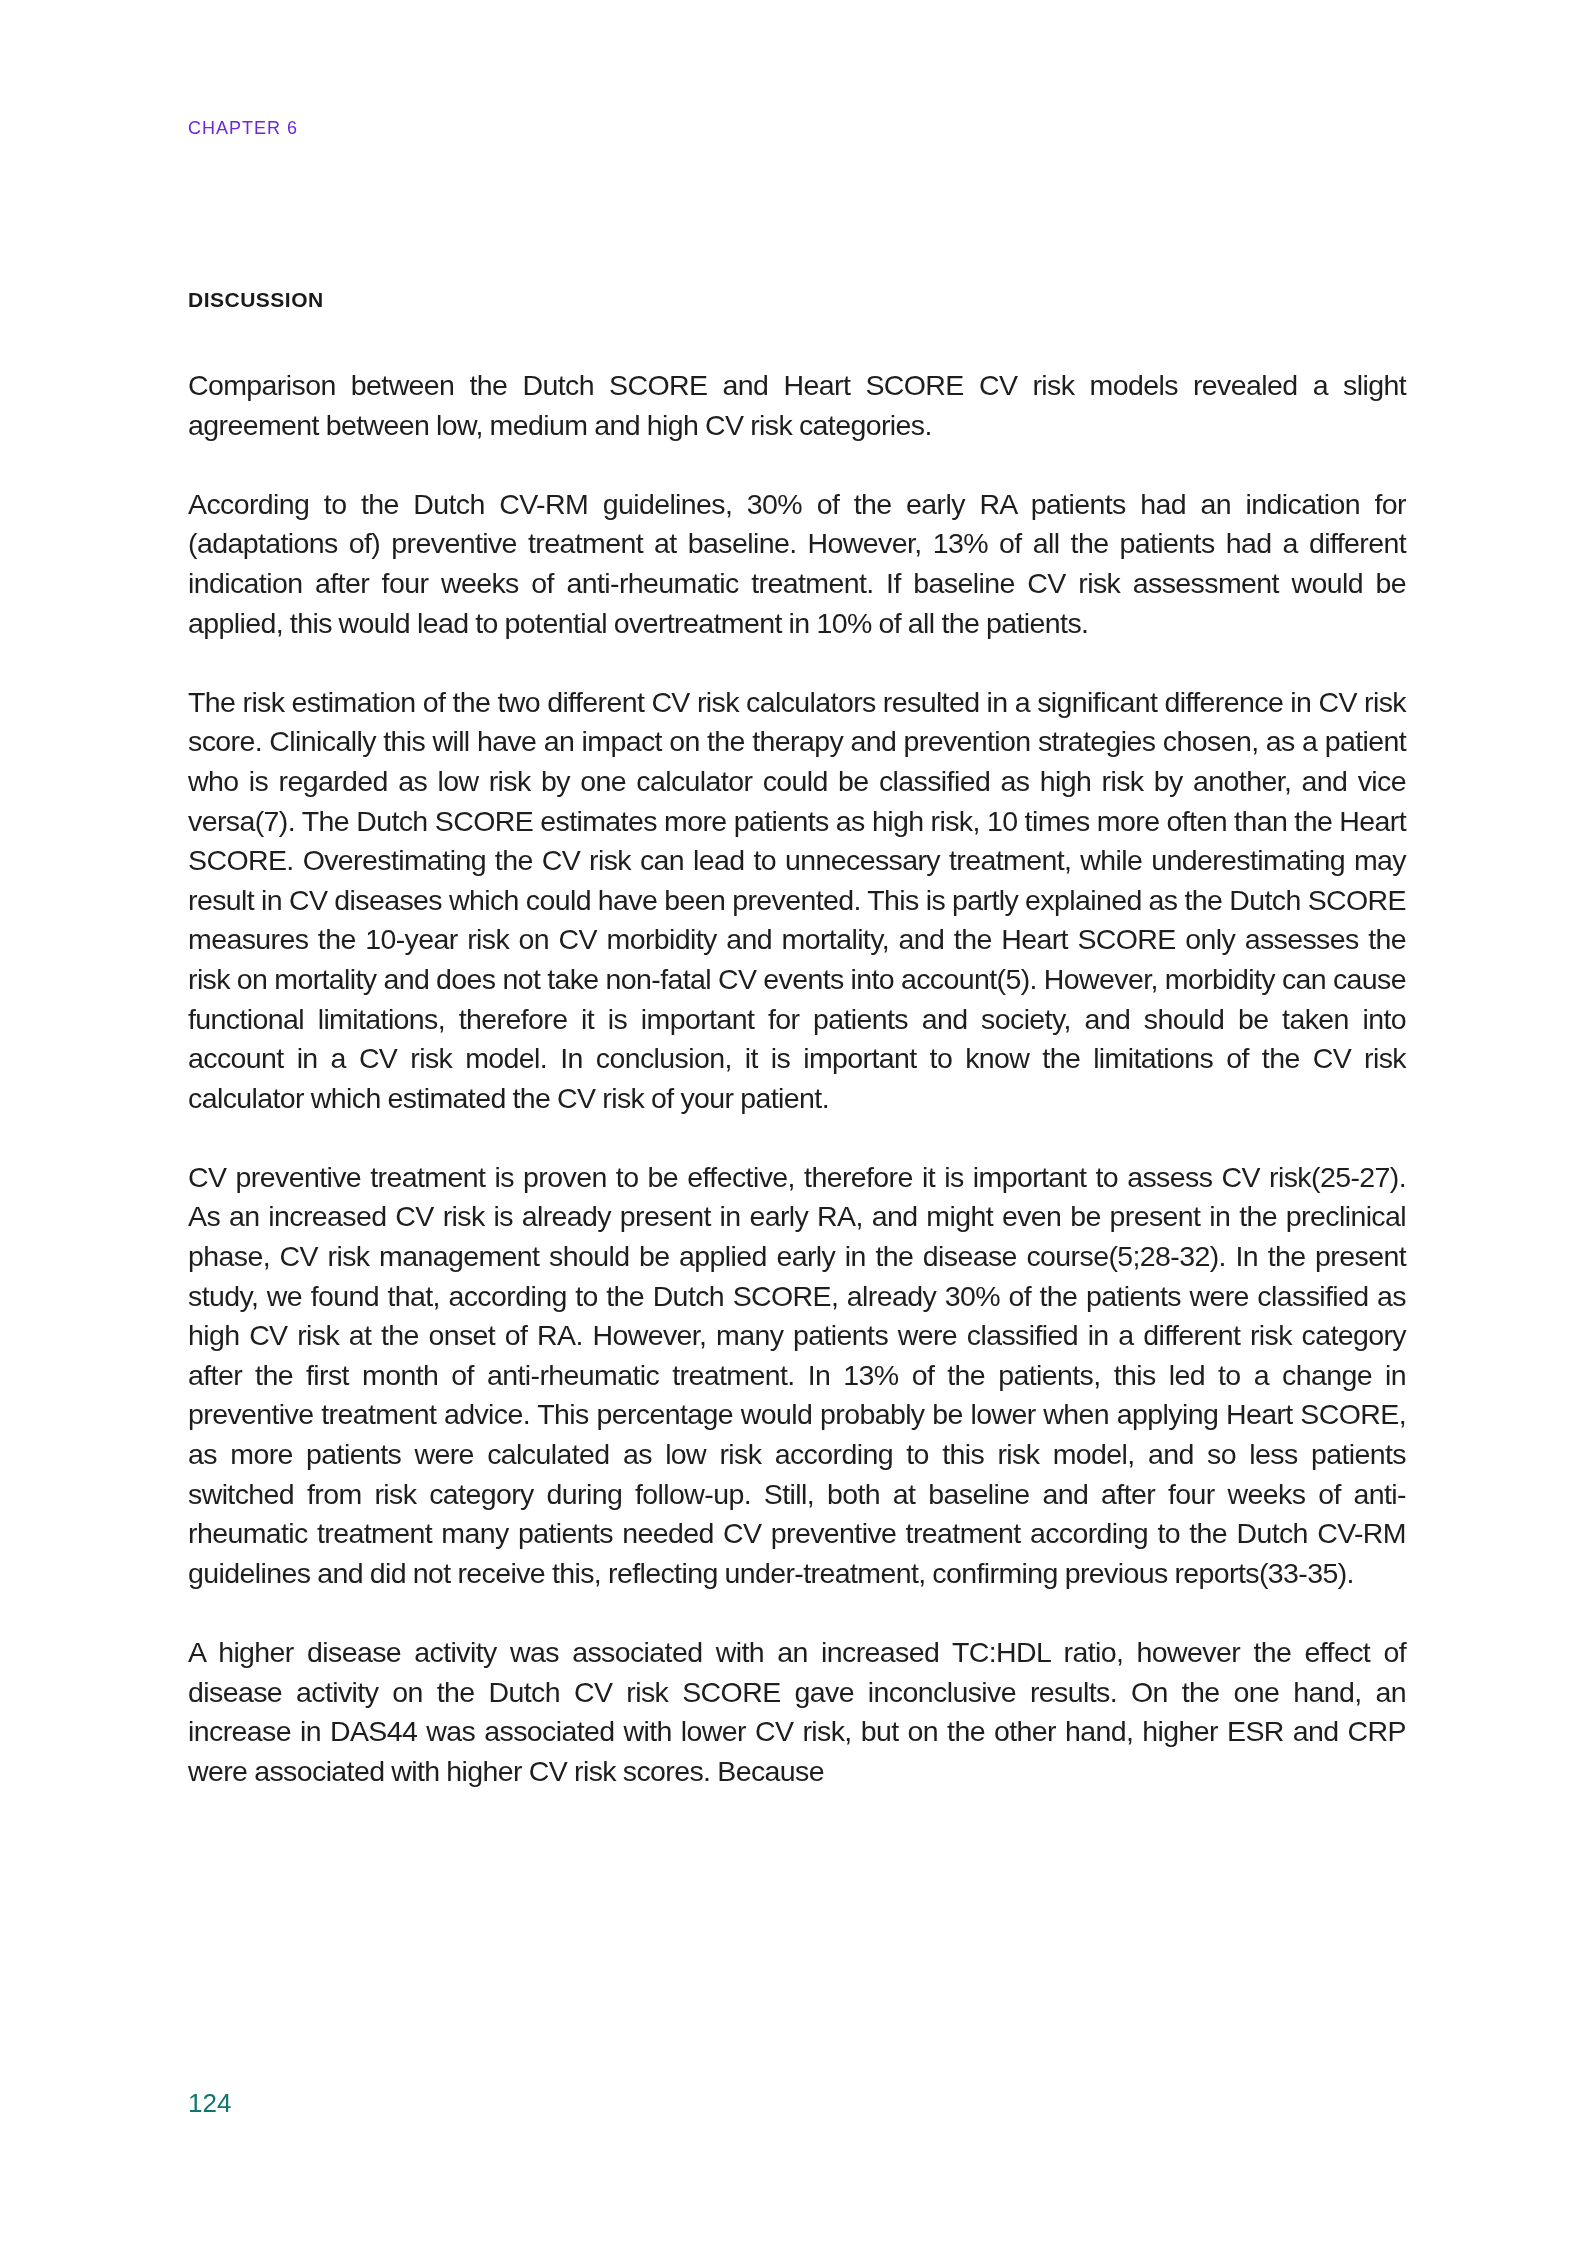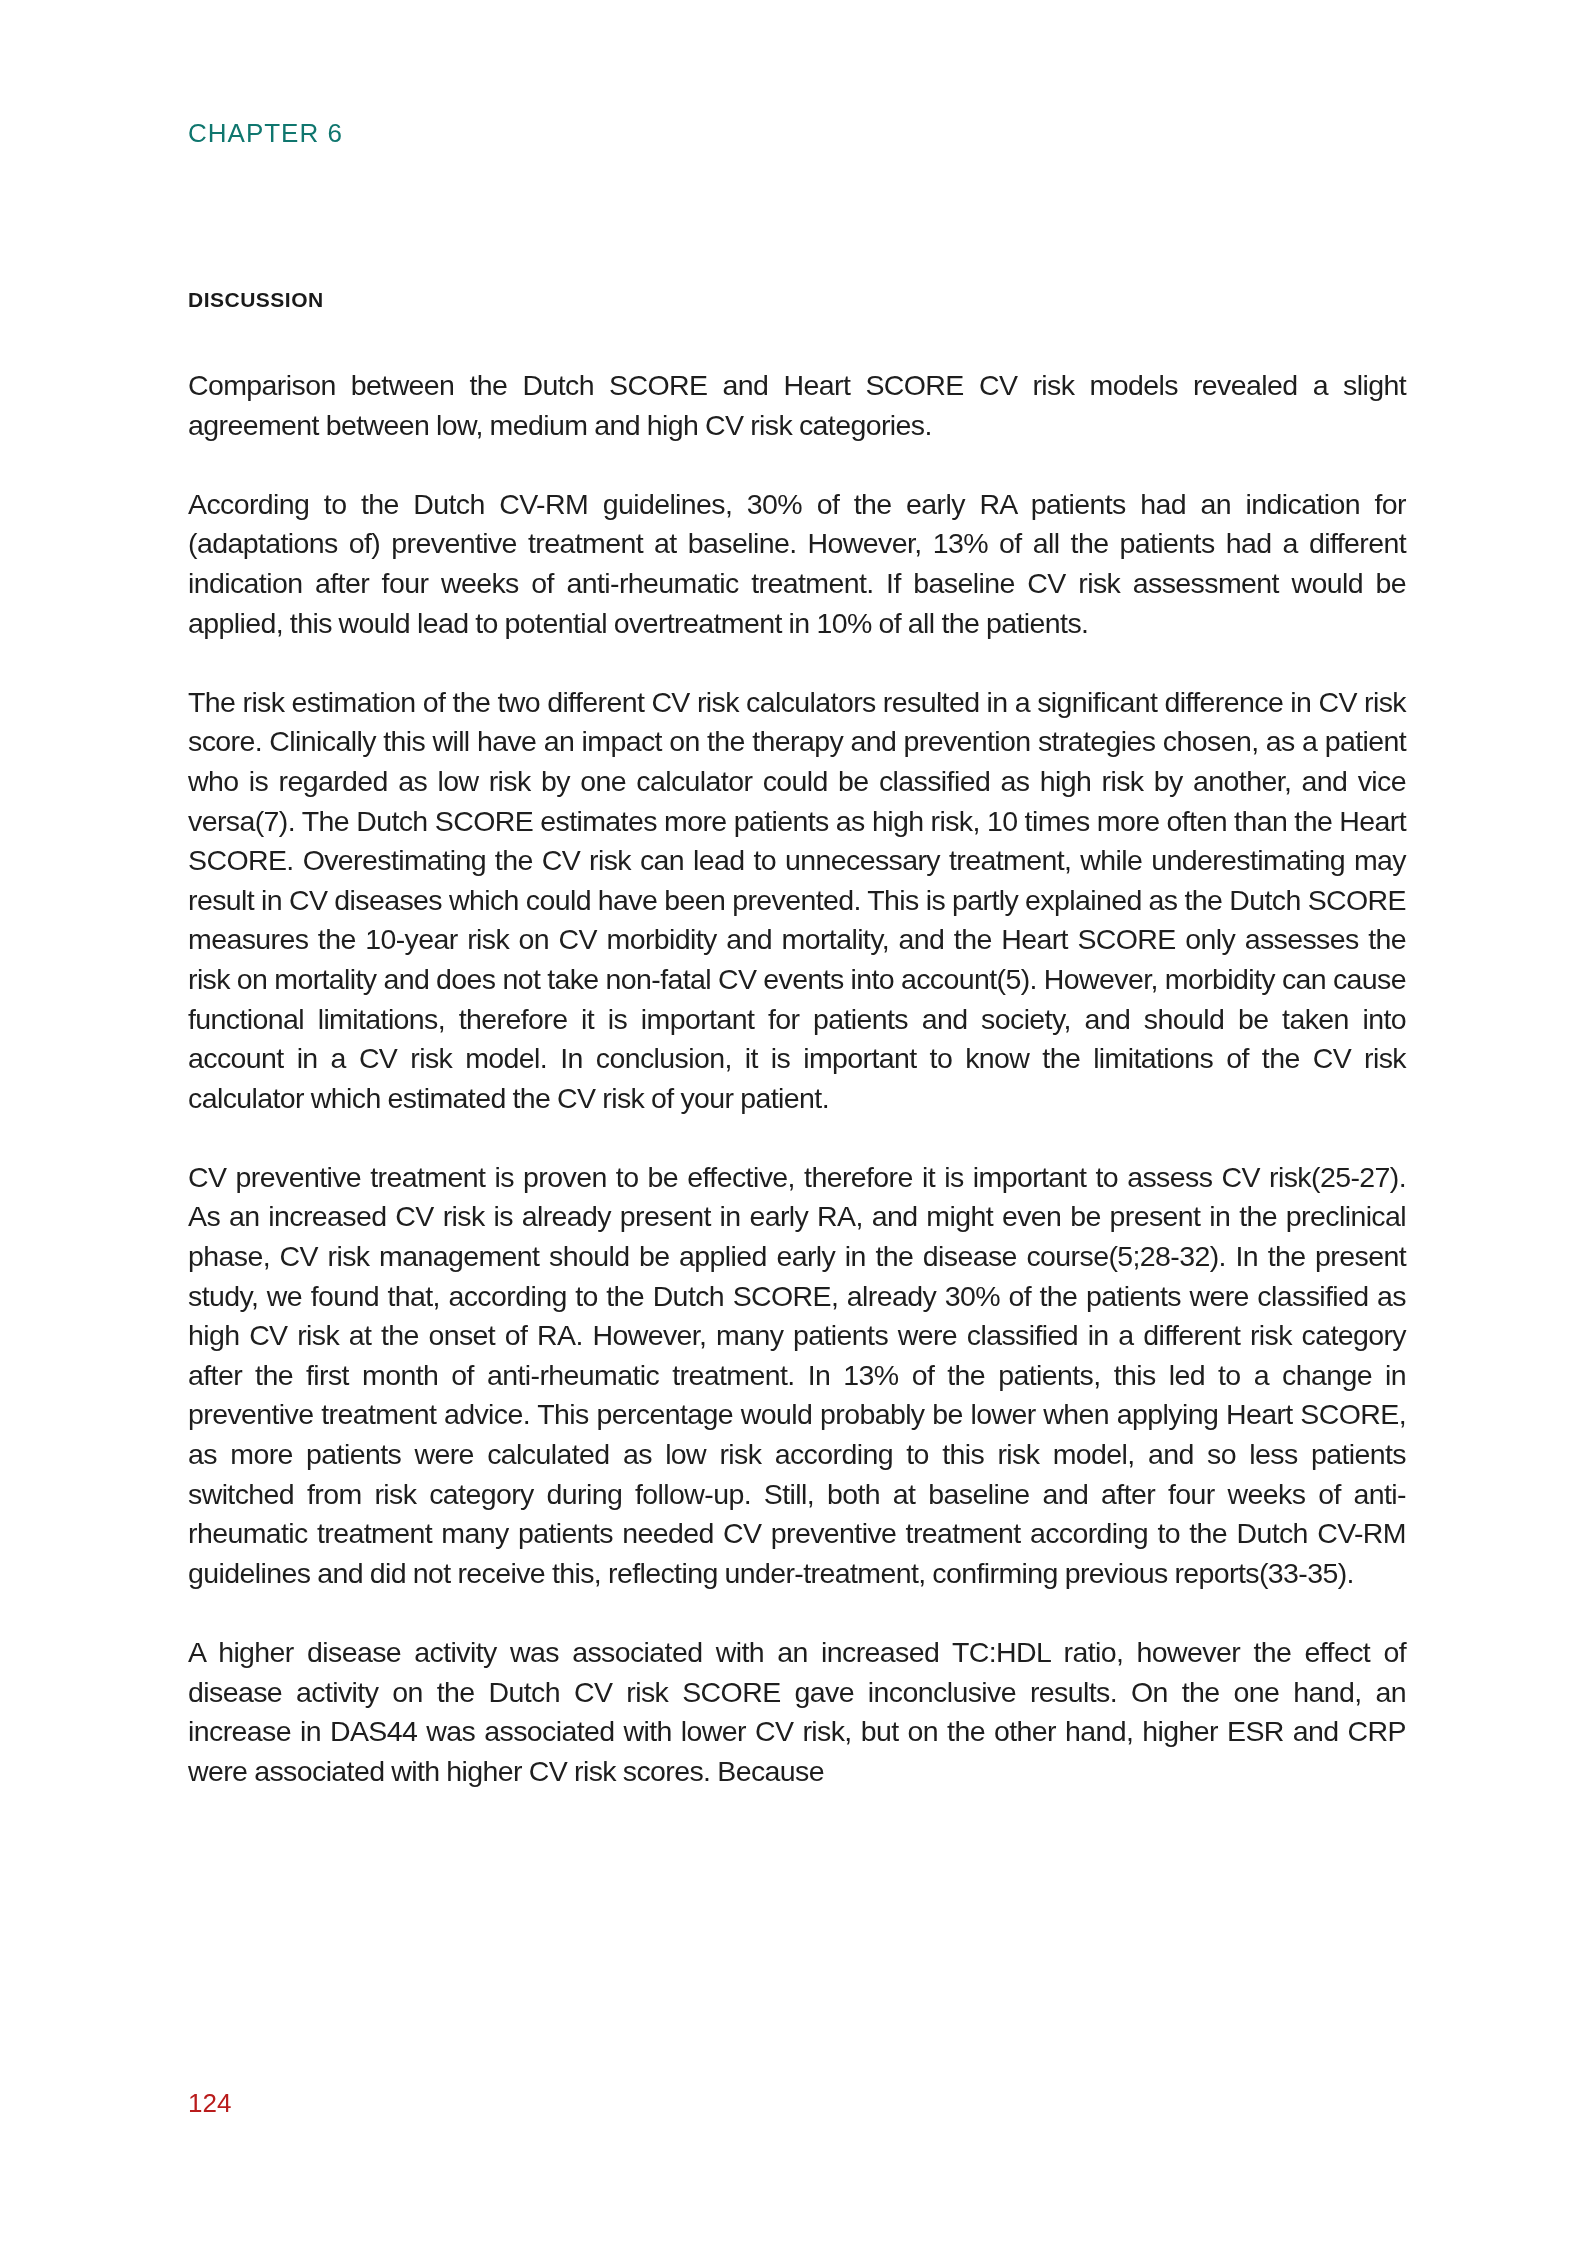--- a/index.html
+++ b/index.html
@@ -12,23 +12,23 @@
       height: 2250px;
       position: relative;
       overflow: hidden;
       font-family: "Liberation Sans", "DejaVu Sans", sans-serif;
       color: #1e1e1e;
     }
     .running-header {
       position: absolute;
       left: 188px;
       top: 118px;
-      font-size: 26px;
+      font-size: 18px;
       letter-spacing: 1px;
-      color: #0f766e;
+      color: #6d28d9;
       font-weight: normal;
       text-align: right;
     }
     .section-heading {
       position: absolute;
       left: 188px;
       top: 288px;
       font-size: 21px;
       font-weight: bold;
       letter-spacing: 0.5px;
@@ -48,21 +48,21 @@
       text-align: justify;
       color: #1e1e1e;
       letter-spacing: -0.6px;
       word-spacing: -0.5px;
     }
     .page-number {
       position: absolute;
       left: 188px;
       top: 2088px;
       font-size: 26px;
-      color: #b91c1c;
+      color: #0f766e;
     }
   </style>
 </head>
 <body>
 
 <div class="running-header">CHAPTER 6</div>
 
 <h2 class="section-heading">DISCUSSION</h2>
 
 <div class="body-text">

